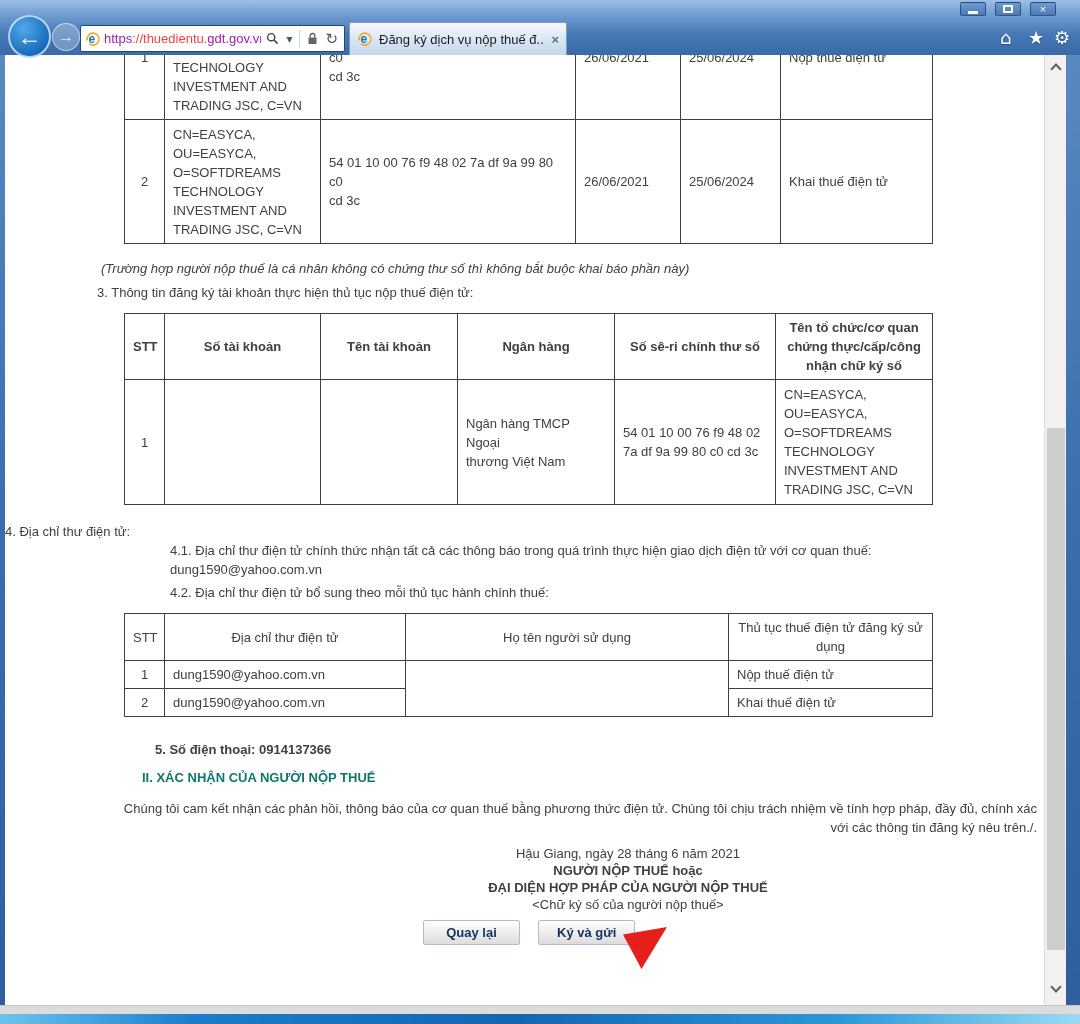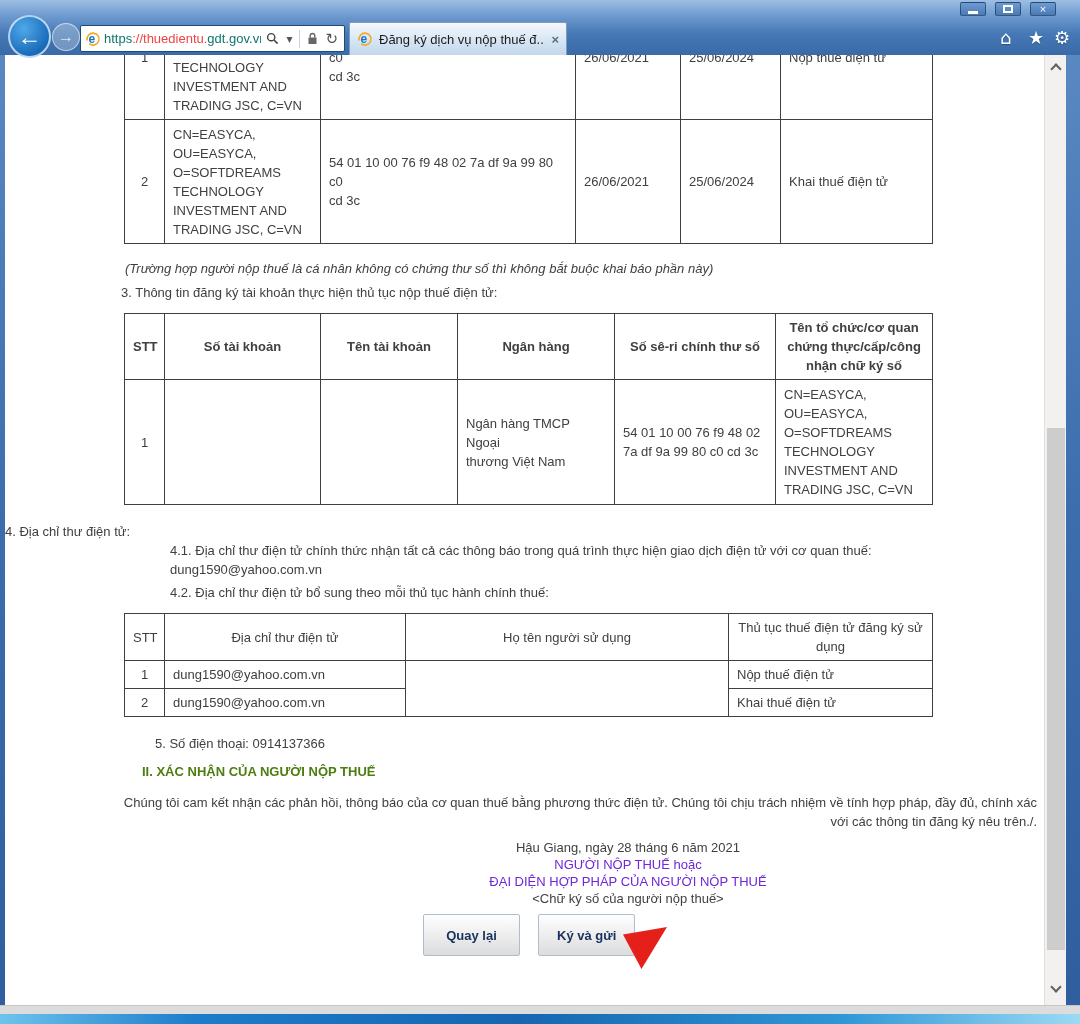--- a/index.html
+++ b/index.html
@@ -35,21 +35,21 @@
     background: rgba(180,200,220,.45); border:1px solid rgba(240,248,255,.6);
     display:flex; align-items:center; justify-content:center;
     color:rgba(255,255,255,.75); font-size:16px; font-weight:bold;
   }
   .addr-bar {
     position:absolute; left:80px; top:25px; width:265px; height:27px;
     background:#fff; border:1px solid #1f4a73; border-radius:2px;
     display:flex; align-items:center; padding:0 4px; font-size:13px; gap:3px;
   }
   .addr-url { display:flex; align-items:center; white-space:nowrap; overflow:hidden; flex:1; }
-  .u-dark { color:#0f766e; }
+  .u-dark { color:#a21caf; }
   .u-gray { color:#ef4444; }
   .addr-ic { display:flex; align-items:center; justify-content:center; color:#555; font-size:12px; padding:0 2px; }
   .addr-sep { width:1px; height:18px; background:#c8d4de; margin:0 2px; }
   .ie-ic { width:16px; height:16px; flex:0 0 16px; }
   .tab {
     position:absolute; left:349px; top:22px; width:218px; height:33px;
     background:linear-gradient(#f4f8fc,#cfe1f1 70%,#c2d7ea);
     border:1px solid #7f9cbd; border-bottom:none; border-radius:2px 2px 0 0;
     display:flex; align-items:center; gap:6px; padding:0 7px; font-size:13px; color:#1c1c1c;
   }
@@ -63,42 +63,42 @@
   .content {
     position:absolute; left:5px; top:55px; width:1039px; height:950px;
     background:#fff; overflow:hidden; color:#404040; font-size:13px;
   }
   table { border-collapse:collapse; table-layout:fixed; width:808px; font-size:13px; color:#404040; }
   td,th { border:1px solid #3f3f3f; padding:4px 8px; vertical-align:middle; font-weight:normal; line-height:19px; text-align:left; }
   .c { text-align:center; }
   .pre { white-space:pre-line; }
   .cert-table { margin:-60px 0 0 119px; }
   .r-tall { height:124px; }
-  .note { margin:17px 0 0 120px; font-style:italic; }
-  .sec3 { margin:9px 0 0 116px; }
+  .note { margin:17px 0 0 96px; font-style:italic; }
+  .sec3 { margin:9px 0 0 92px; }
   .acct-table { margin:13px 0 0 119px; }
   .hdr-row { height:65px; }
   .hdr-row th { text-align:center;font-weight:bold; }
   .sec4 { margin:17px 0 0 0; line-height:19px; }
   .sec4 .l0 { }
   .sec4 .l1 { margin-left:165px; }
   .sec4 .l42 { margin-left:165px; margin-top:4px; }
   .email-table { margin:11px 0 0 119px; }
   .email-hdr { height:46px; }
   .email-hdr th { text-align:center; }
   .email-row { height:27px; }
-  .sec5 { margin:19px 0 0 150px; }
-  .sec-ii { margin:13px 0 0 137px; font-weight:bold; color:#4d7c0f; }
+  .sec5 { margin:25px 0 0 150px;font-weight:bold; }
+  .sec-ii { margin:13px 0 0 137px; font-weight:bold; color:#0f766e; }
   .commit { margin:14px 0 0 117px; width:915px; line-height:19px;text-align:right; }
   .sig { margin:8px 0 0 373px; width:500px; text-align:center; line-height:17px; }
-  .sig .bold { font-weight:normal; color:#6d28d9; }
+  .sig .bold { font-weight:bold; color:#404040; }
   .sig .it { }
   .btn-row { margin:7px 0 0 418px; display:flex; gap:18px; }
   .btn {
-    height:42px; min-width:97px; padding:0 18px;
+    height:25px; min-width:97px; padding:0 18px;
     background:linear-gradient(#fefefe,#ececec 55%,#dcdcdc);
     border:1px solid #aebecb; border-radius:2px;
     color:#17315f; font-weight:bold; font-size:13px;
     font-family:"Liberation Sans", sans-serif;
   }
   .red-arrow {
     position:absolute; left:618px; top:872px; width:44px; height:42px;
     background:#e5201a; clip-path:polygon(0% 18%, 100% 0%, 42% 100%);
   }
   

